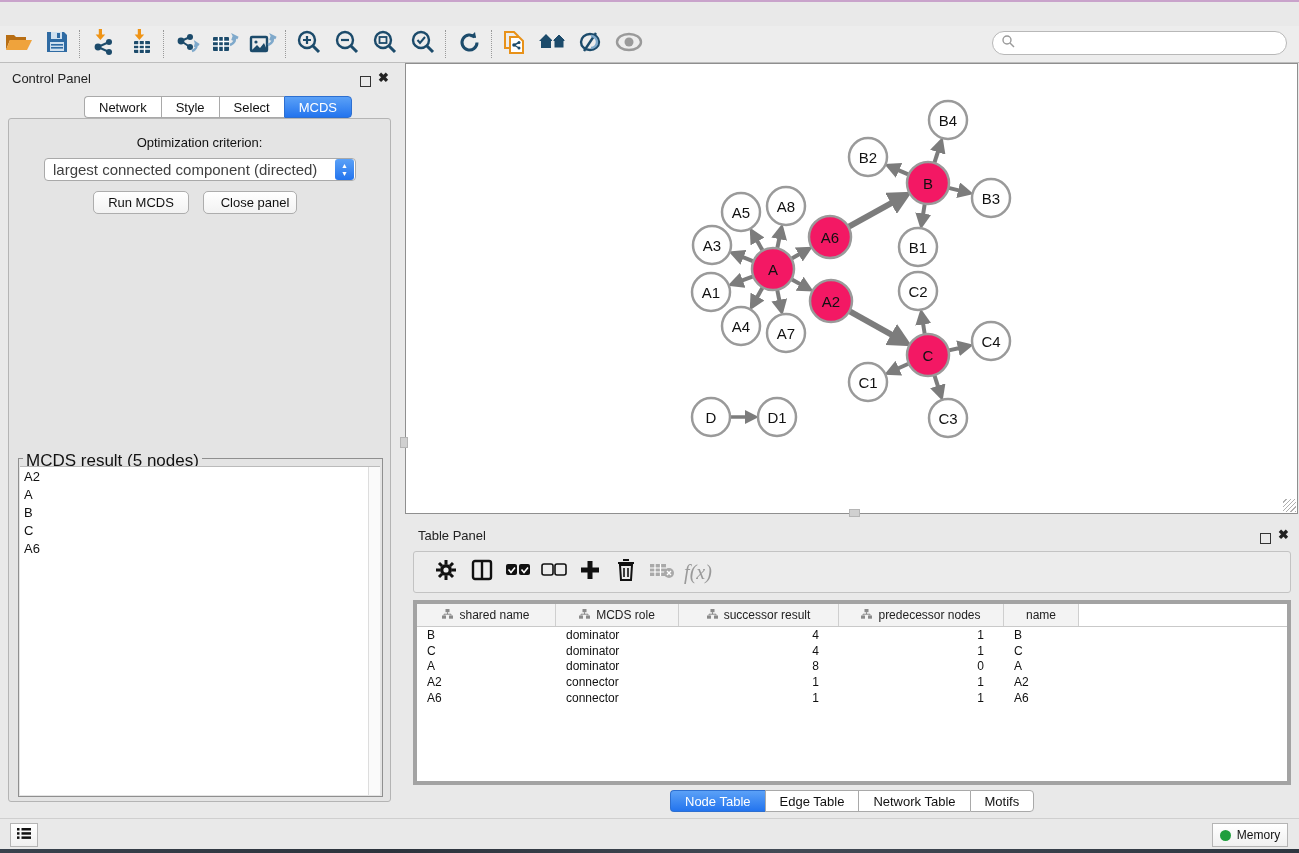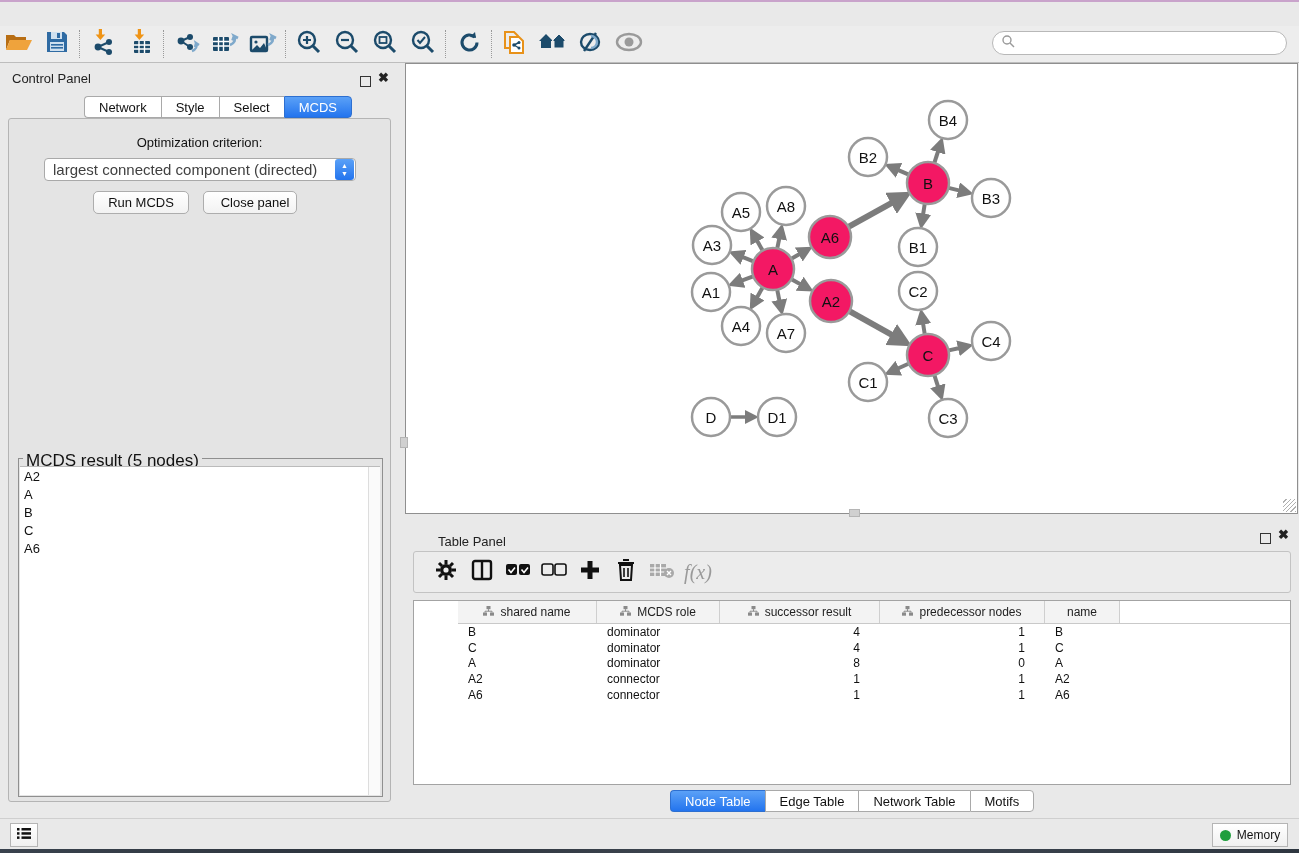--- a/index.html
+++ b/index.html
@@ -62,21 +62,21 @@
         background:repeating-linear-gradient(135deg,transparent 0 2px,#b0b0b0 2px 3px);}
   .h-handle{position:absolute;left:443px;bottom:-4px;width:9px;height:6px;background:#d0d0d0;border:1px solid #b5b5b5;}
   .v-handle{position:absolute;left:-6px;top:373px;width:6px;height:9px;background:#d0d0d0;border:1px solid #b5b5b5;}
 
   
   .tp-header{left:405px;top:522px;width:894px;height:26px;}
   .tp-toolbar{left:413px;top:551px;width:878px;height:42px;background:#ececec;border:1px solid #c3c3c3;
               border-radius:3px;display:flex;align-items:center;box-sizing:border-box;padding-left:14px;}
   .tp-ic{width:36px;height:34px;display:flex;align-items:center;justify-content:center;flex:0 0 auto;}
   .fx{font-family:"Liberation Serif",serif;font-style:italic;font-size:20px;color:#9a9a9a;}
-  .tp-table{left:413px;top:600px;width:878px;height:185px;background:#fff;border:1px solid #a3a3a3;box-sizing:border-box;overflow:hidden;padding-left:44px;}
+  .tp-table{left:413px;top:600px;width:878px;height:185px;background:#fff;border:4px solid #a3a3a3;box-sizing:border-box;overflow:hidden;}
   .thead{display:flex;height:22px;border-bottom:1px solid #c9c9c9;}
   .th{background:#f3f3f3;border-right:1px solid #cfcfcf;box-sizing:border-box;display:flex;
       align-items:center;justify-content:center;font-size:12px;color:#222;gap:6px;height:22px;}
   .trow{display:flex;height:15.8px;align-items:center;}
   .td{box-sizing:border-box;font-size:12px;color:#111;white-space:nowrap;overflow:hidden;}
   .tp-tabs{left:670px;top:790px;height:22px;display:flex;}
   .tp-tabs .seg{font-size:13px;}
 
   
   .statusbar{left:0;top:818px;width:1299px;height:31px;background:#e9e9e9;border-top:1px solid #cfcfcf;}
@@ -420,21 +420,21 @@
             <text x="371" y="334.5" text-anchor="middle" font-size="15" fill="#111111" font-family="&quot;Liberation Sans&quot;,sans-serif">D1</text>
           </g>
         </svg>
     </div>
     <div class="v-handle"></div>
     <div class="h-handle"></div>
     <div class="grip"></div>
   </div>
 
   <div class="abs tp-header">
-    <span class="panel-title abs" style="left:13px;top:12px;margin-left:20px;">Table Panel</span>
+    <span class="panel-title abs" style="left:13px;top:6px;">Table Panel</span>
     <span class="abs" style="left:855px;top:8px;"><span class="mini-float"></span></span>
     <span class="abs mini-close" style="left:873px;top:8px;">✖</span>
   </div>
 
   <div class="abs tp-toolbar">
     <div class="tp-ic">
       <span>
         <svg width="22" height="22" viewBox="0 0 22 22">
             <g fill="#111">
               <circle cx="11" cy="11" r="6"></circle>

